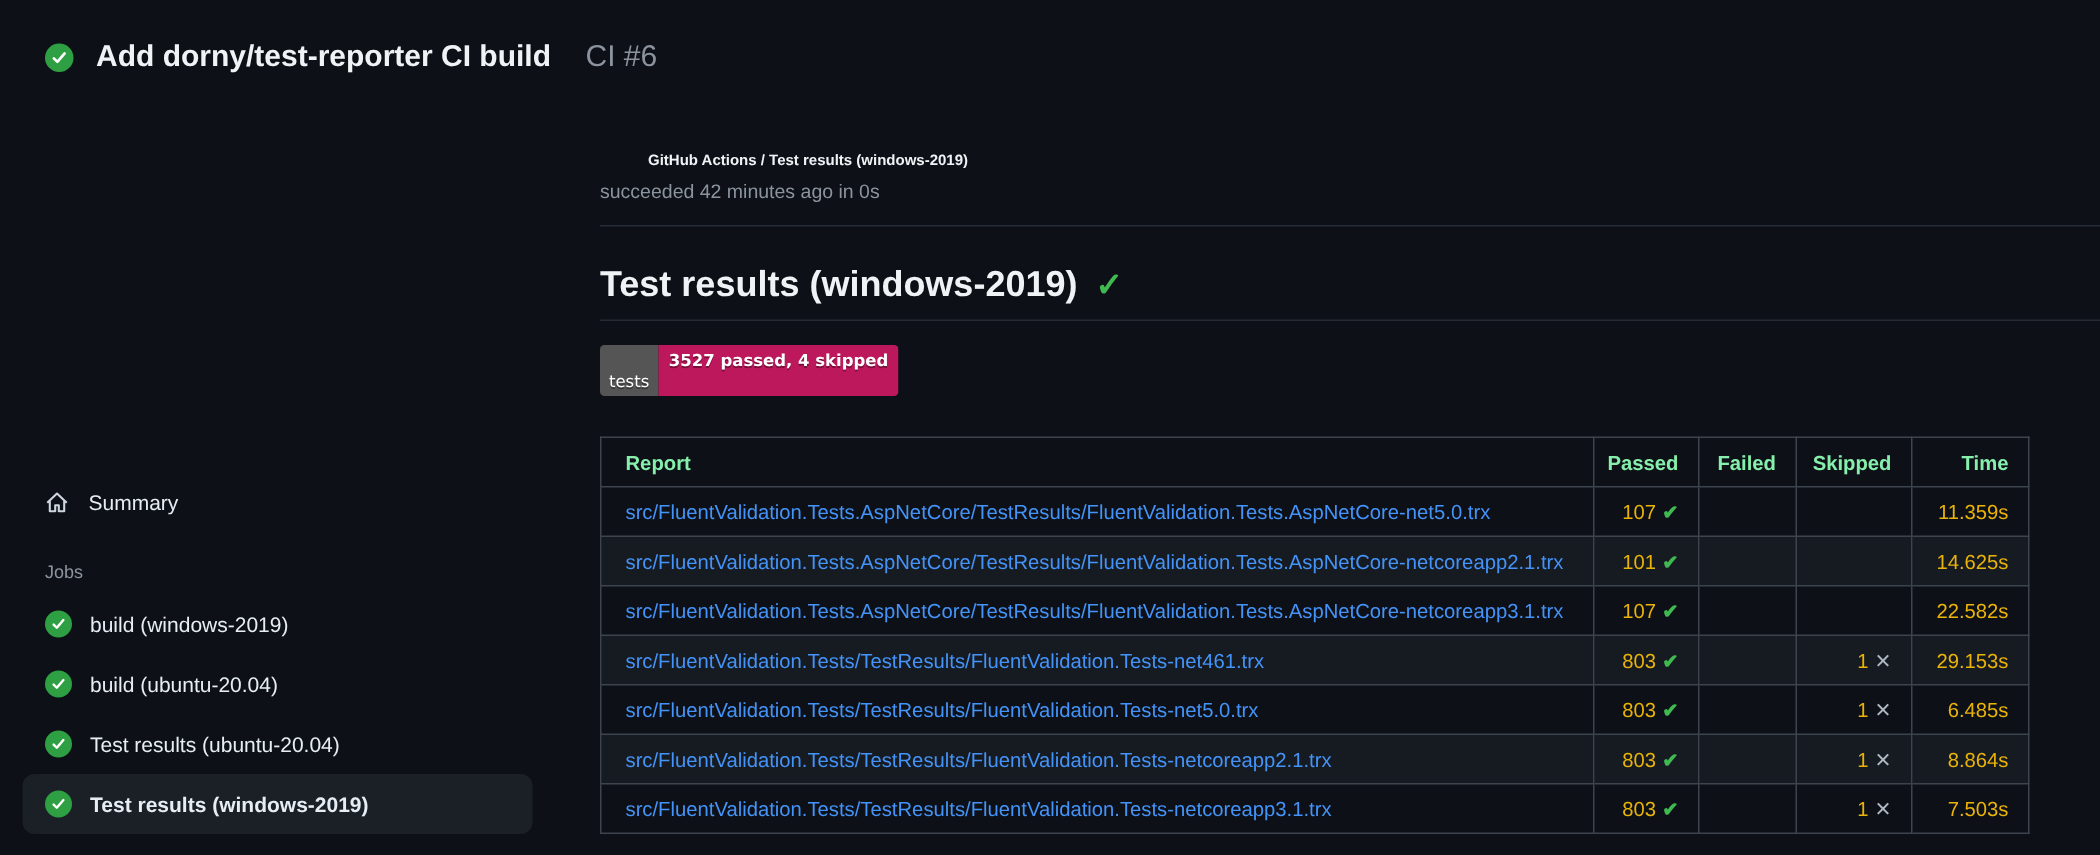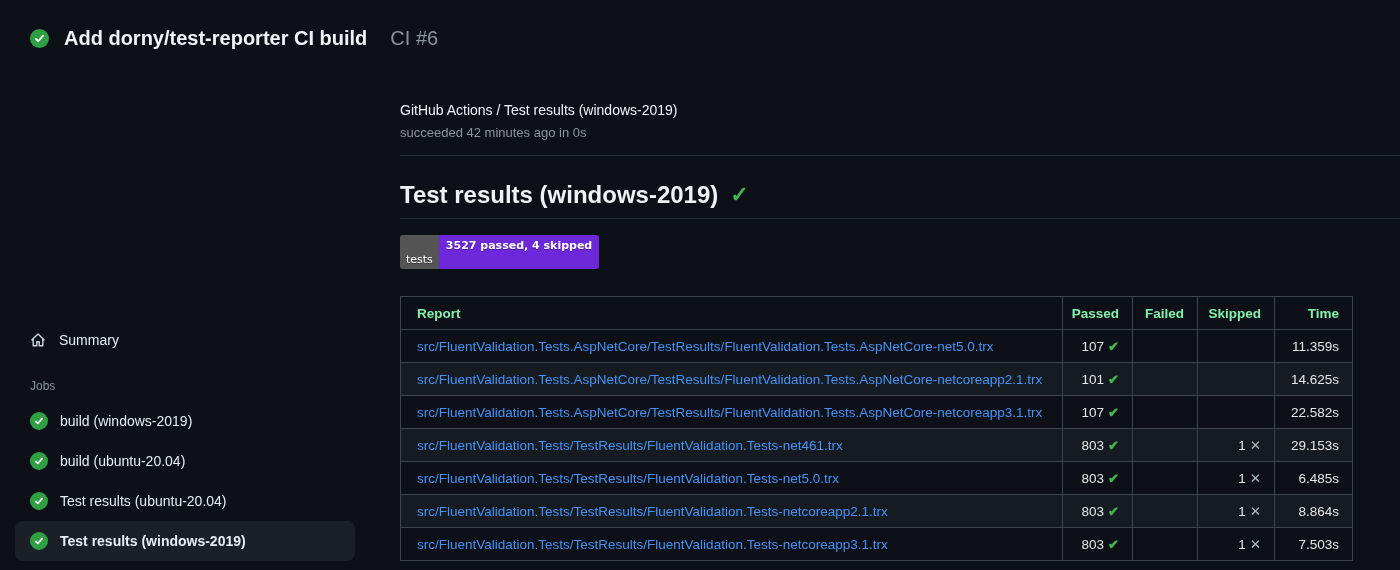--- a/index.html
+++ b/index.html
@@ -41,21 +41,21 @@
   .side-item {
     display:flex; align-items:center; gap:12px;
     height:40px; padding:0 15px; border-radius:8px; cursor:pointer;
   }
   .side-item .side-label { font-size:14px; color:#e6edf3; white-space:nowrap; }
   .side-item.selected { background:#1b2027; }
   .side-item.selected .side-label { font-weight:700; }
 
   
   .check-header { margin-top:10px; }
-  .check-title { font-size:14px; font-weight:400; color:#f0f3f6; }
+  .check-title { font-size:10px; font-weight:700; color:#f0f3f6;margin-left:32px; }
   .check-status { font-size:13px; color:#8b949e; margin-top:7px; }
   .divider { border-bottom:1px solid #262c36; margin-top:15px; }
 
   
   .report-heading {
     margin-top:25px; font-size:24px; font-weight:700; color:#f0f3f6;
     display:flex; align-items:center; gap:12px;
   }
   .heading-check { color:#3fb950; font-size:22px; font-weight:700; line-height:1; }
   .divider2 { border-bottom:1px solid #262c36; margin-top:9px; }
@@ -73,21 +73,21 @@
   .results-table th, .results-table td {
     border:1px solid #3d444d; padding:7px 16px; height:33px;
     white-space:nowrap; overflow:hidden;
   }
   .results-table th { font-weight:700; color:#86efac; text-align:left; }
   .results-table th.num, .results-table td.num { text-align:right; padding-right:13px; padding-left:4px; }
   .results-table tbody tr:nth-child(even) { background:#161b22; }
   .results-table a { color:#4493f8; text-decoration:none; }
   .cell-check { color:#3fb950; font-weight:700; margin-left:4px; font-size:13px; }
   .cell-cross { color:#b1bac4; margin-left:4px; font-size:13.5px; }
-  .time-val, .num-val { color:#e5e5e5; }
+  .time-val, .num-val { color:#eab308; }
 </style>
 </head>
 <body>
 
 <div class="run-header">
   <span class="status-circle big">
     <svg width="11" height="11" viewBox="0 0 16 16">
         <path fill="none" stroke="#ffffff" stroke-width="2.6" stroke-linecap="round" stroke-linejoin="round" d="M2.8 8.6l3.4 3.4 7-8.2"></path>
       </svg>
   </span>
@@ -151,21 +151,21 @@
     <div class="divider"></div>
 
     <div class="report-heading">
       <span>Test results (windows-2019)</span>
       <span class="heading-check">✓</span>
     </div>
     <div class="divider2"></div>
 
     <span class="badge">
       <span class="badge-label" style="background: rgb(85, 85, 85);">tests</span>
-      <span class="badge-value" style="background: #6d28d9;">3527 passed, 4 skipped</span>
+      <span class="badge-value" style="background: #be185d;">3527 passed, 4 skipped</span>
     </span>
 
     <table class="results-table">
       <colgroup>
         <col style="width:662px">
           <col style="width:70px">
           <col style="width:65px">
           <col style="width:77px">
           <col style="width:78px">
       </colgroup>

